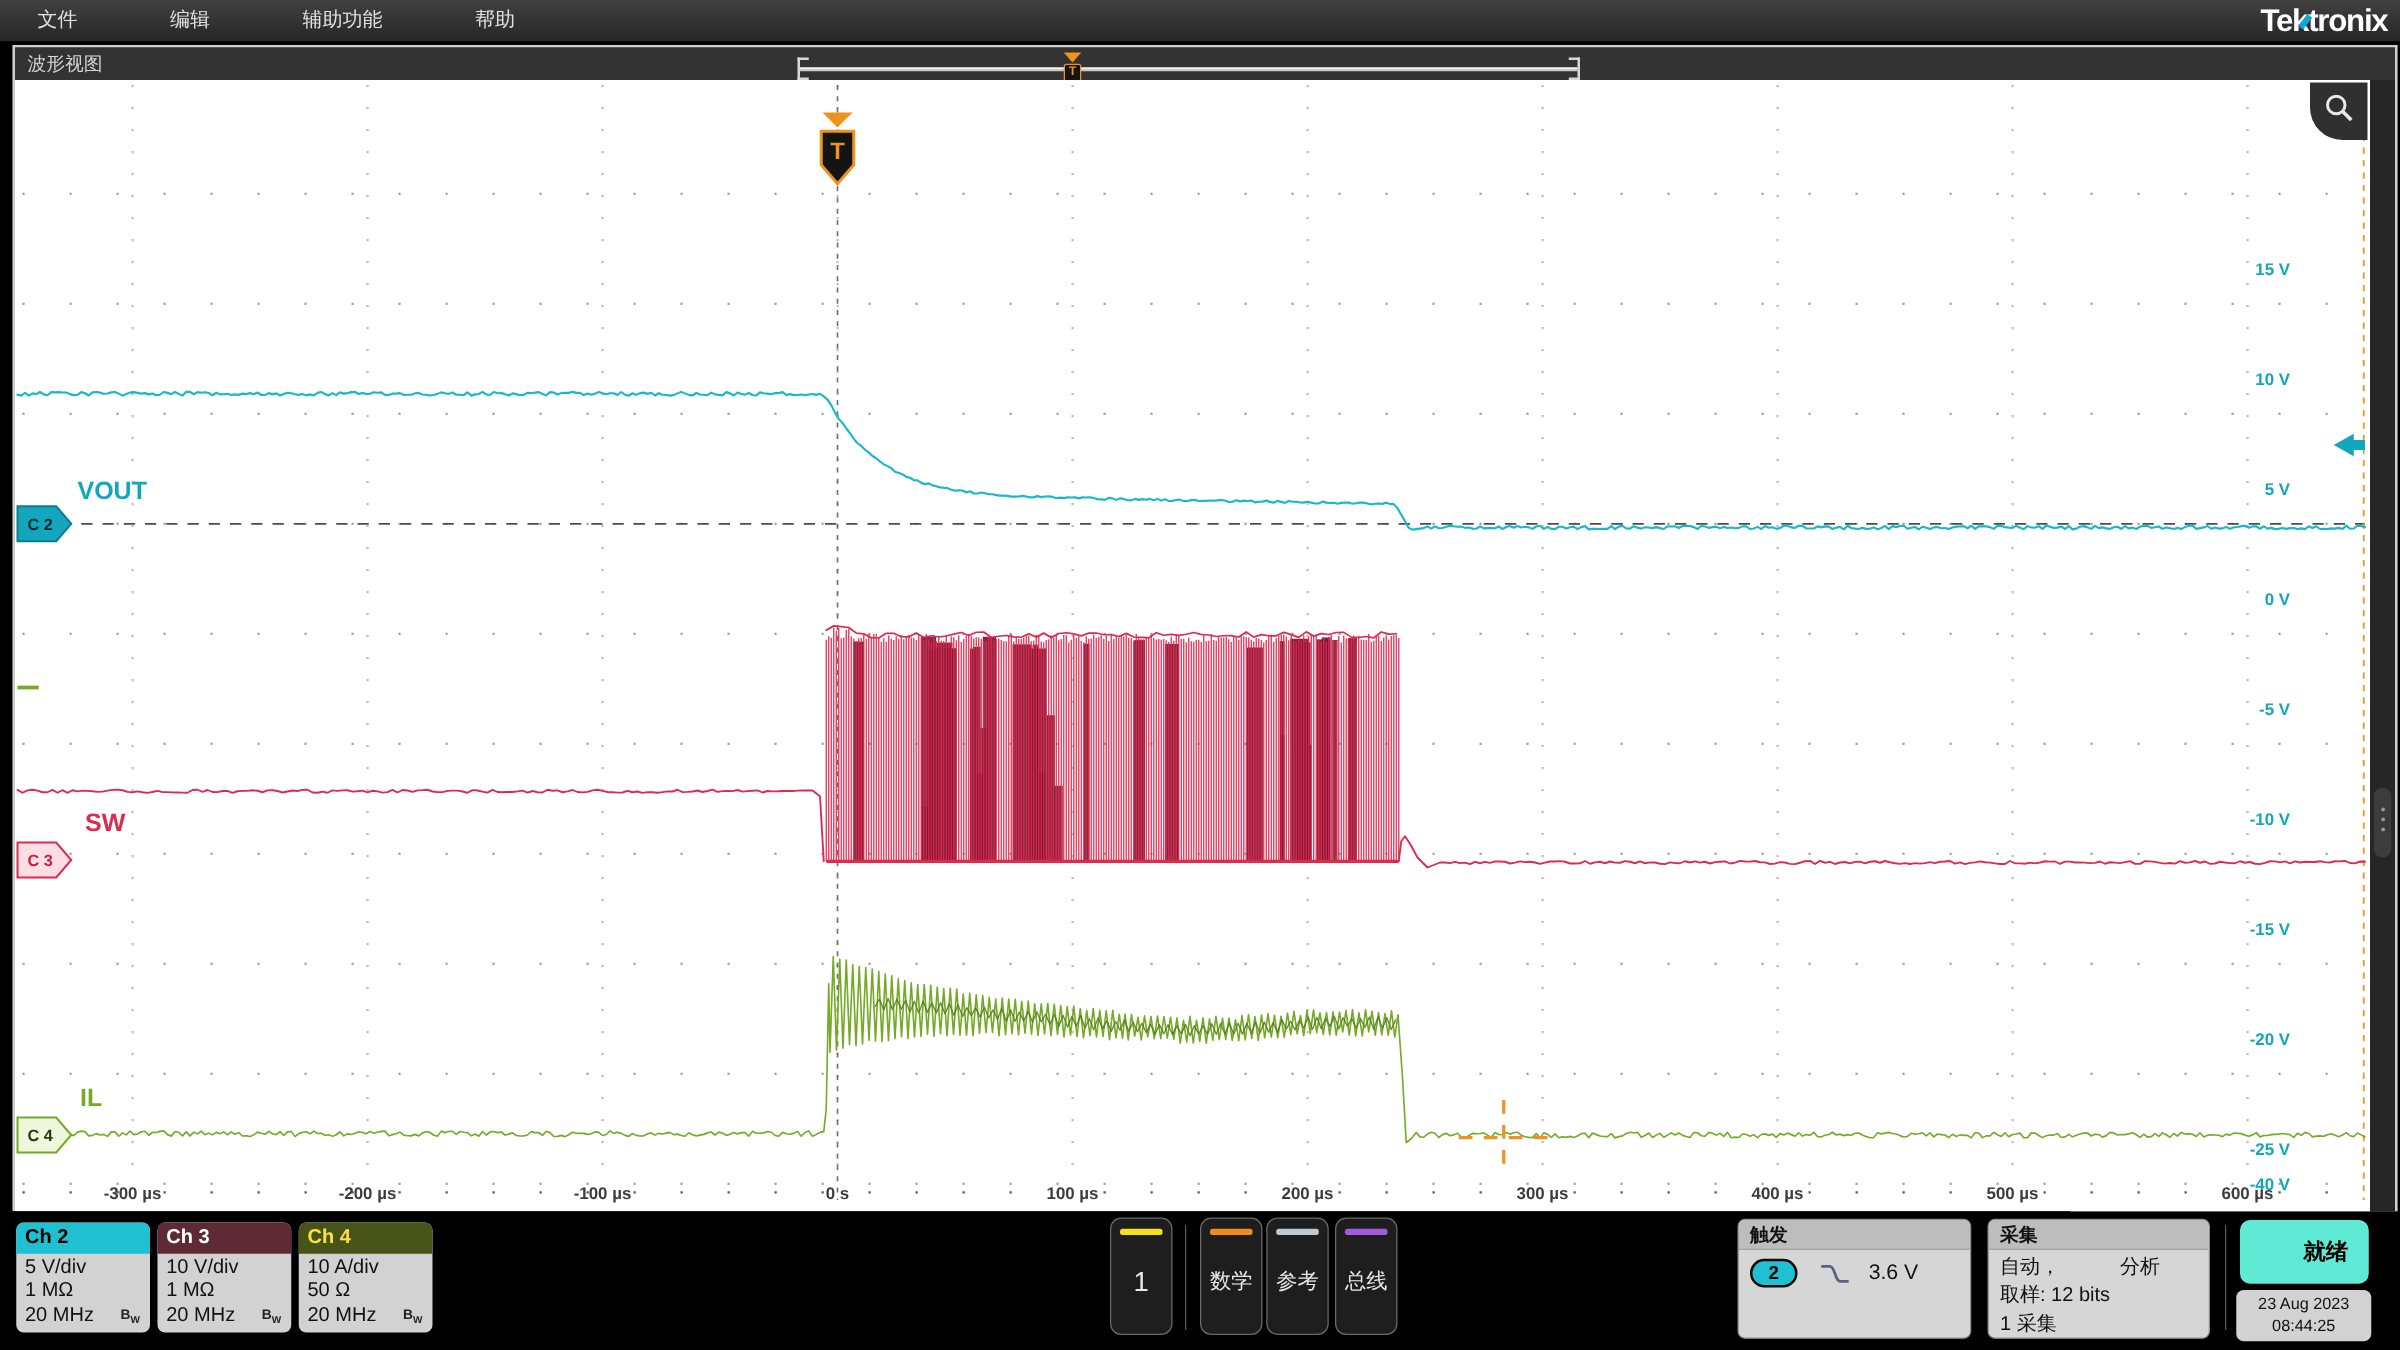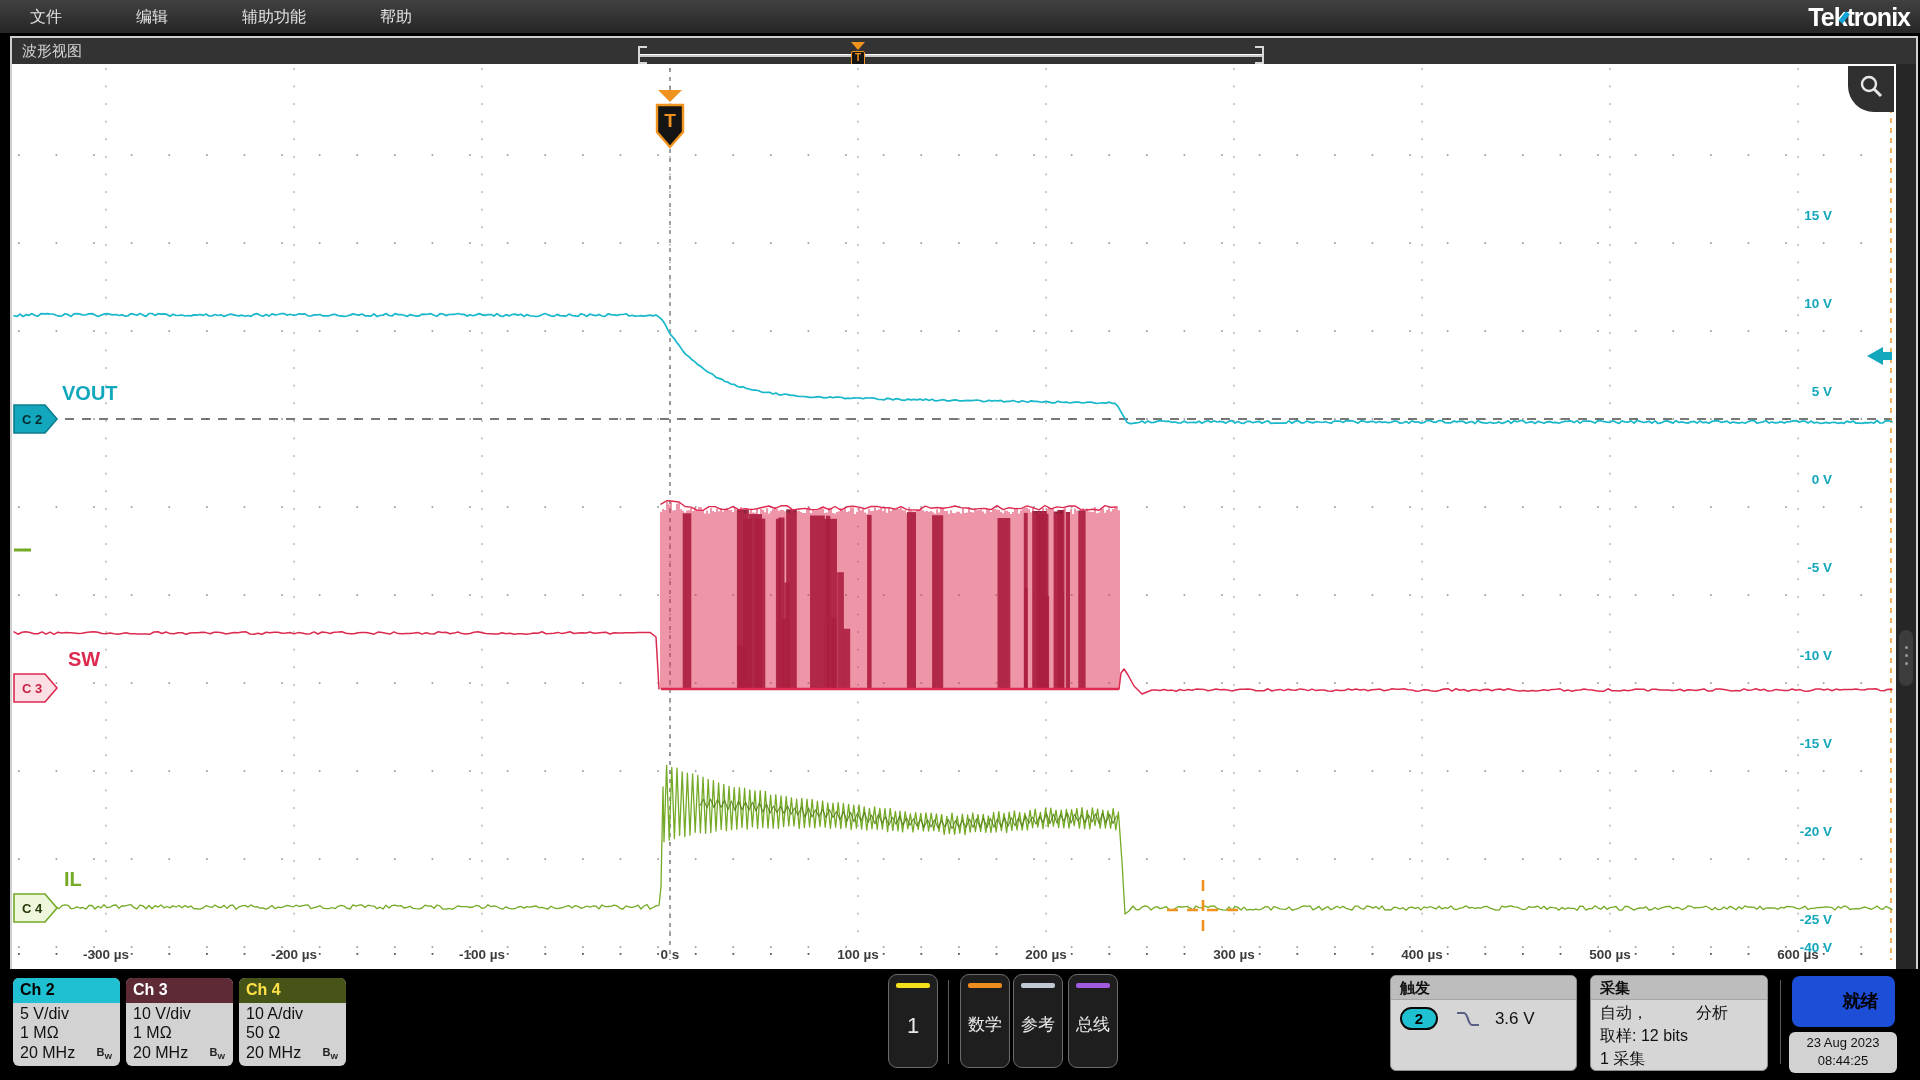--- a/index.html
+++ b/index.html
@@ -1300,18 +1300,18 @@
 
   <div class="panel" style="left:1590px;width:178px;height:96px">
     <div class="phd">采集</div>
     <div class="prow"><span>自动，</span><span style="position:absolute;left:105px;top:2.5px">分析</span></div>
     <div class="prow">取样: 12 bits</div>
     <div class="prow">1 采集</div>
   </div>
 
   <div class="vsep" style="left:1780px"></div>
 
-  <div id="readybtn" style="background: #1d4ed8; padding-left: 34px;">就绪</div>
+  <div id="readybtn" style="background: #5eead4; padding-left: 34px;">就绪</div>
   <div id="datetime">
     <div>23 Aug 2023</div>
     <div>08:44:25</div>
   </div>
 </div>
 
 </body></html>

